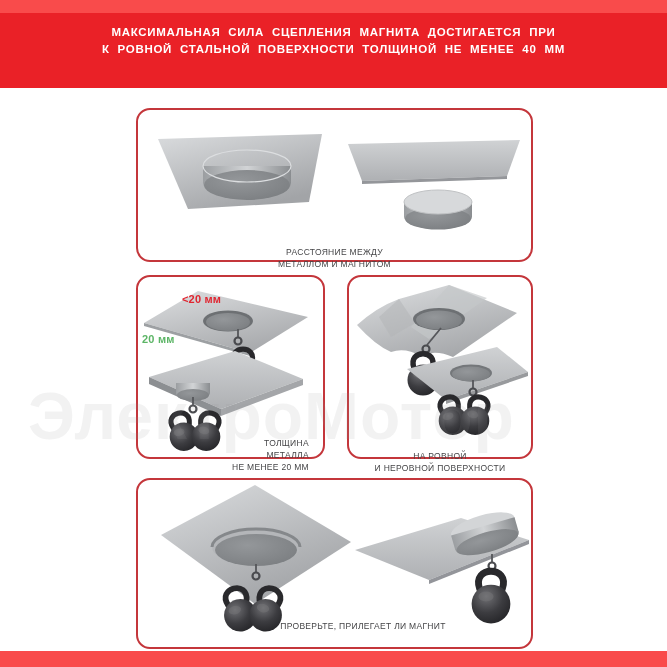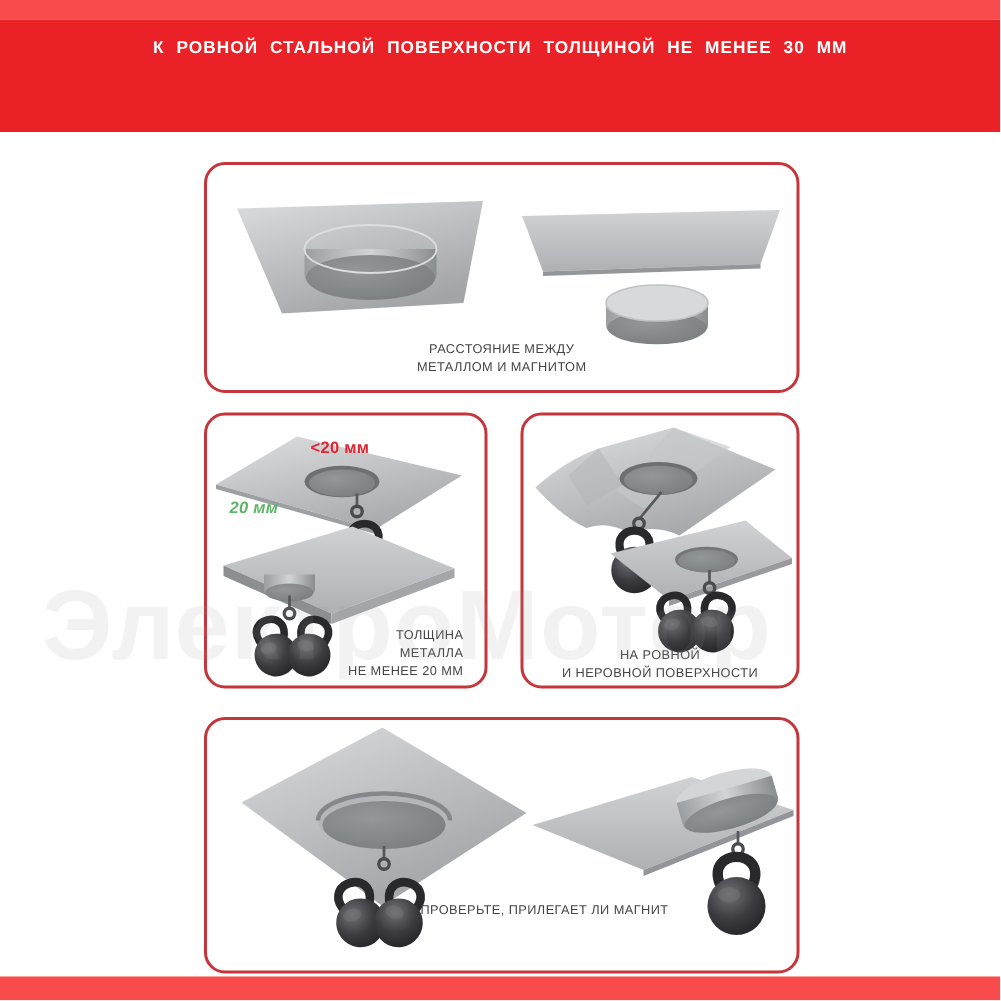--- a/index.html
+++ b/index.html
@@ -22,33 +22,33 @@
 
   
   .panel{position:absolute;background:#fff;border:2px solid #c4363b;border-radius:14px;z-index:2;}
   #panel-distance{left:136px;top:108px;width:393px;height:150px;}
   #panel-thickness{left:136px;top:275px;width:185px;height:180px;}
   #panel-surface{left:347px;top:275px;width:182px;height:180px;}
   #panel-contact{left:136px;top:478px;width:393px;height:167px;}
 
   .scene{position:absolute;}
   .caption{position:absolute;z-index:3;font-size:8.5px;line-height:12px;color:#454547;
-           letter-spacing:.3px;}
+           letter-spacing:.3px;margin-top:20px;}
   .caption span{display:block;}
   .cap-center{text-align:center;}
 
   
   #cap-distance{left:0;top:116px;width:100%;}
   #cap-thickness{left:94px;top:140px;text-align:right;}
   #cap-surface{left:0;top:153px;width:100%;}
   #cap-contact{left:100px;top:120px;width:250px;}
 
   .mm-label{position:absolute;z-index:4;font-size:11px;font-weight:700;letter-spacing:.2px;}
-  #label-thin{left:44px;top:16px;color:#e02530;margin-left:25px;}
-  #label-thick{left:15px;top:56px;color:#5cb566;font-style:italic;}
+  #label-thin{left:44px;top:16px;color:#e02530;}
+  #label-thick{left:4px;top:56px;color:#5cb566;}
 
   svg{display:block;}
 </style>
 </head>
 <body>
 
 <svg width="0" height="0" style="position:absolute" aria-hidden="true">
   <defs>
     <linearGradient id="plateG" x1="0" y1="0" x2="0.55" y2="1">
       <stop offset="0" stop-color="#dadcde"></stop>
@@ -88,21 +88,22 @@
     </g>
   </defs>
 </svg>
 
 <div id="page">
 
   <div id="top-strip" class="strip"></div>
 
   <div id="header">
     <div class="hwrap">
-      <p class="hline">К РОВНОЙ СТАЛЬНОЙ ПОВЕРХНОСТИ ТОЛЩИНОЙ НЕ МЕНЕЕ 30 ММ</p>
+      <p class="hline">МАКСИМАЛЬНАЯ СИЛА СЦЕПЛЕНИЯ МАГНИТА ДОСТИГАЕТСЯ ПРИ</p>
+      <p class="hline">К РОВНОЙ СТАЛЬНОЙ ПОВЕРХНОСТИ ТОЛЩИНОЙ НЕ МЕНЕЕ 40 ММ</p>
     </div>
   </div>
 
   <div id="panel-distance" class="panel">
     <svg class="scene" style="left:4px;top:4px" width="195" height="122" viewBox="0 0 195 122">
       <path d="M16,25 L180,20 L167,88 L46,95 Z" fill="url(#plateG)"></path>
       <rect x="61" y="52" width="88" height="17" fill="url(#magSideG)"></rect>
       <ellipse cx="105" cy="69" rx="44" ry="16" fill="url(#magSideG)"></ellipse>
       <ellipse cx="105" cy="71" rx="43" ry="15" fill="url(#magFaceG)"></ellipse>
       <ellipse cx="105" cy="52" rx="44" ry="16" fill="none" stroke="#dcdee0" stroke-width="1.2"></ellipse>

